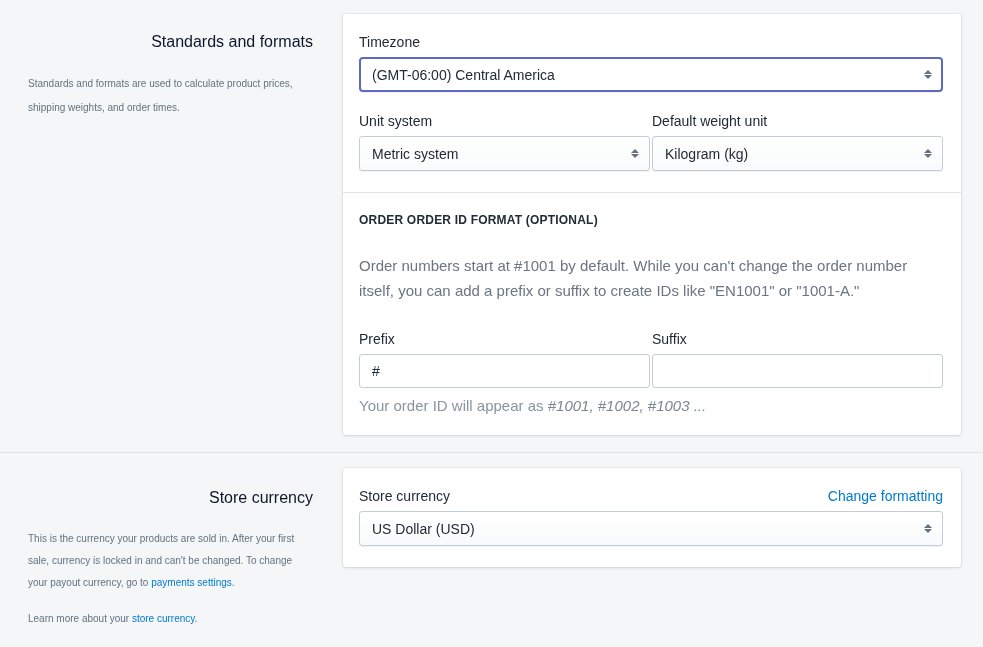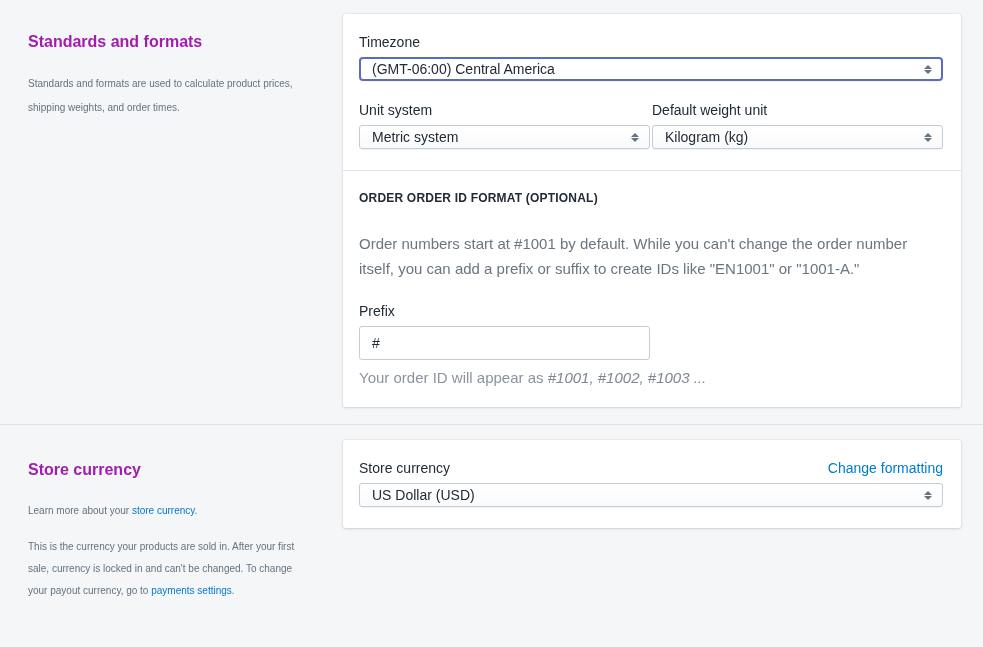--- a/index.html
+++ b/index.html
@@ -9,38 +9,38 @@
     background: #f4f6f8;
     color: #212b36;
     overflow: hidden;
   }
   .section { display: flex; align-items: flex-start; }
   .section-1 { padding: 14px 22px 17px 28px; }
   .section-2 { padding: 15px 22px 0 28px; }
   .left-col { width: 315px; flex-shrink: 0; padding-right: 30px; }
   .section-1 .left-col { padding-top: 19px; }
   .section-2 .left-col { padding-top: 21px; }
-  .left-heading { font-size: 16px; font-weight: 700; color: #a21caf; margin-bottom: 21px; }
+  .left-heading { font-size: 16px; font-weight: 400; color: #0f172a; margin-bottom: 21px; text-align: right; }
   .left-desc { font-size: 10px; line-height: 24px; color: #637381; }
   .section-2 .left-desc { line-height: 22px; }
   .left-desc + .left-desc { margin-top: 14px; }
   a.link { color: #007ace; text-decoration: none; cursor: pointer; }
   .right-col { flex: 1; min-width: 0; }
   .card {
     background: #ffffff;
     border-radius: 3px;
     box-shadow: 0 0 0 1px rgba(63,63,68,0.05), 0 1px 3px 0 rgba(63,63,68,0.15);
   }
   .card-section { padding: 20px 18px 21px 16px; }
   .card-divider { height: 1px; background: #dfe3e8; }
   .field-label { font-size: 14px; color: #212b36; margin-bottom: 7px; }
   .two-col { display: grid; grid-template-columns: 1fr 1fr; column-gap: 2px; }
   .row-gap { margin-top: 21px; }
   .select {
-    height: 24px;
+    height: 35px;
     display: flex; align-items: center; justify-content: space-between;
     padding: 0 10px 0 12px;
     border: 1px solid #c4cdd5; border-radius: 3px;
     background: linear-gradient(to bottom, #ffffff, #f9fafb);
     box-shadow: 0 1px 0 0 rgba(22,29,37,0.05);
     font-size: 14px; color: #212b36;
     cursor: pointer;
     user-select: none;
   }
   .select.focused {
@@ -56,21 +56,21 @@
     width: 100%; height: 34px;
     border: 1px solid #c4cdd5; border-radius: 3px;
     padding: 0 12px;
     font-size: 14px; color: #212b36;
     font-family: "Liberation Sans", sans-serif;
     background: #fff;
     outline: none;
   }
   .caps-heading { font-size: 12px; font-weight: 700; color: #212b36; letter-spacing: 0.2px; }
   .body-text { font-size: 15px; line-height: 25px; color: #6b7580; margin-top: 26px; }
-  .fields-block { margin-top: 22px; }
+  .fields-block { margin-top: 28px; }
   .helper-text { font-size: 15px; color: #8a949e; margin-top: 9px; }
   .helper-text .example { font-style: italic; color: #7d8791; }
   .page-divider { height: 1px; background: #dfe3e8; width: 100%; }
   .label-row { display: flex; align-items: baseline; justify-content: space-between; margin-bottom: 7px; }
   .label-row .field-label { margin-bottom: 0; }
   .change-link { font-size: 14px; text-align: center; }
 </style>
 </head>
 <body>
 
@@ -115,39 +115,43 @@
       </div>
       <div class="card-divider"></div>
       <div class="card-section">
         <div class="caps-heading">ORDER ORDER ID FORMAT (OPTIONAL)</div>
         <div class="body-text">Order numbers start at #1001 by default. While you can't change the order number itself, you can add a prefix or suffix to create IDs like "EN1001" or "1001-A."</div>
         <div class="two-col fields-block">
           <div>
             <div class="field-label">Prefix</div>
             <input type="text" class="text-input" value="#" style="">
           </div>
+          <div>
+            <div class="field-label">Suffix</div>
+            <input type="text" class="text-input" value="" style="">
+          </div>
         </div>
         <div class="helper-text">
           <span>Your order ID will appear as </span><span class="example">#1001, #1002, #1003 ...</span>
         </div>
       </div>
     </div>
   </div>
 </div>
 
 <div class="page-divider"></div>
 
 <div class="section section-2">
   <div class="left-col">
     <div class="left-heading">Store currency</div>
     <div class="left-desc">
-      <span>Learn more about your </span><a class="link">store currency</a><span>.</span>
+      <span>This is the currency your products are sold in. After your first sale, currency is locked in and can't be changed. To change your payout currency, go to </span><a class="link">payments settings</a><span>.</span>
     </div>
     <div class="left-desc">
-      <span>This is the currency your products are sold in. After your first sale, currency is locked in and can't be changed. To change your payout currency, go to </span><a class="link">payments settings</a><span>.</span>
+      <span>Learn more about your </span><a class="link">store currency</a><span>.</span>
     </div>
   </div>
   <div class="right-col">
     <div class="card">
       <div class="card-section">
         <div class="label-row">
           <div class="field-label">Store currency</div>
           <a class="link change-link">Change formatting</a>
         </div>
         <div class="select">

